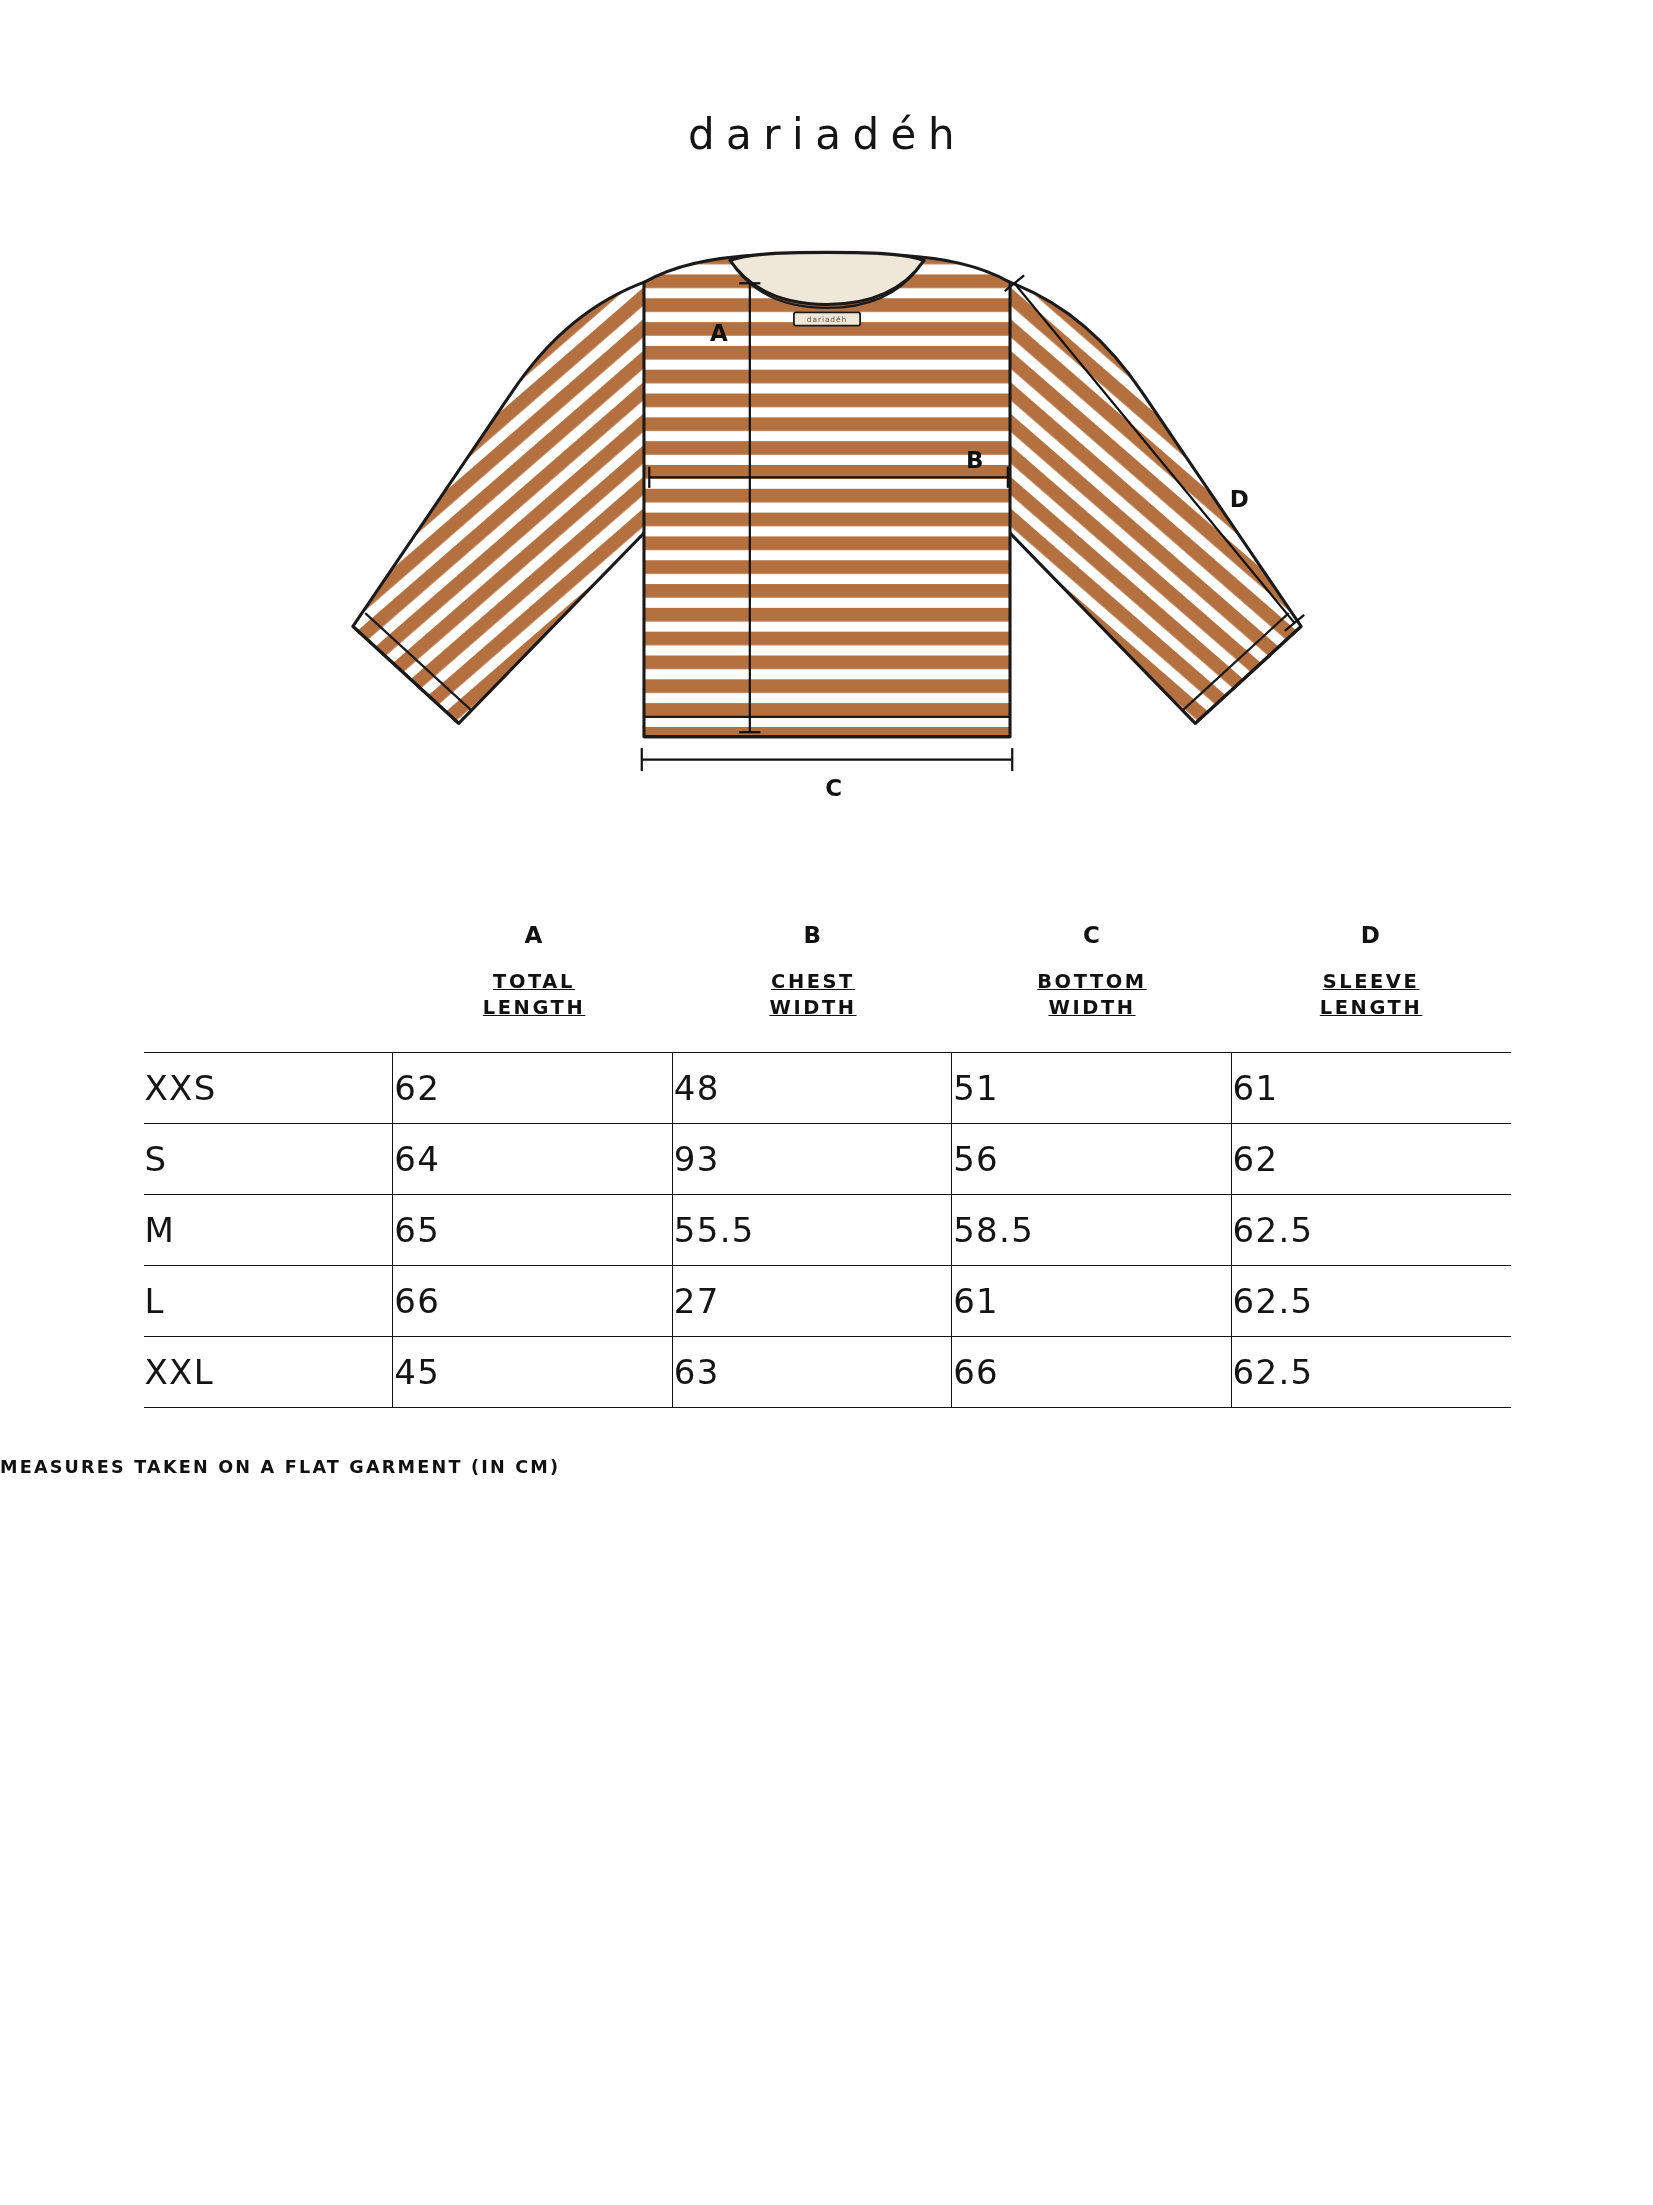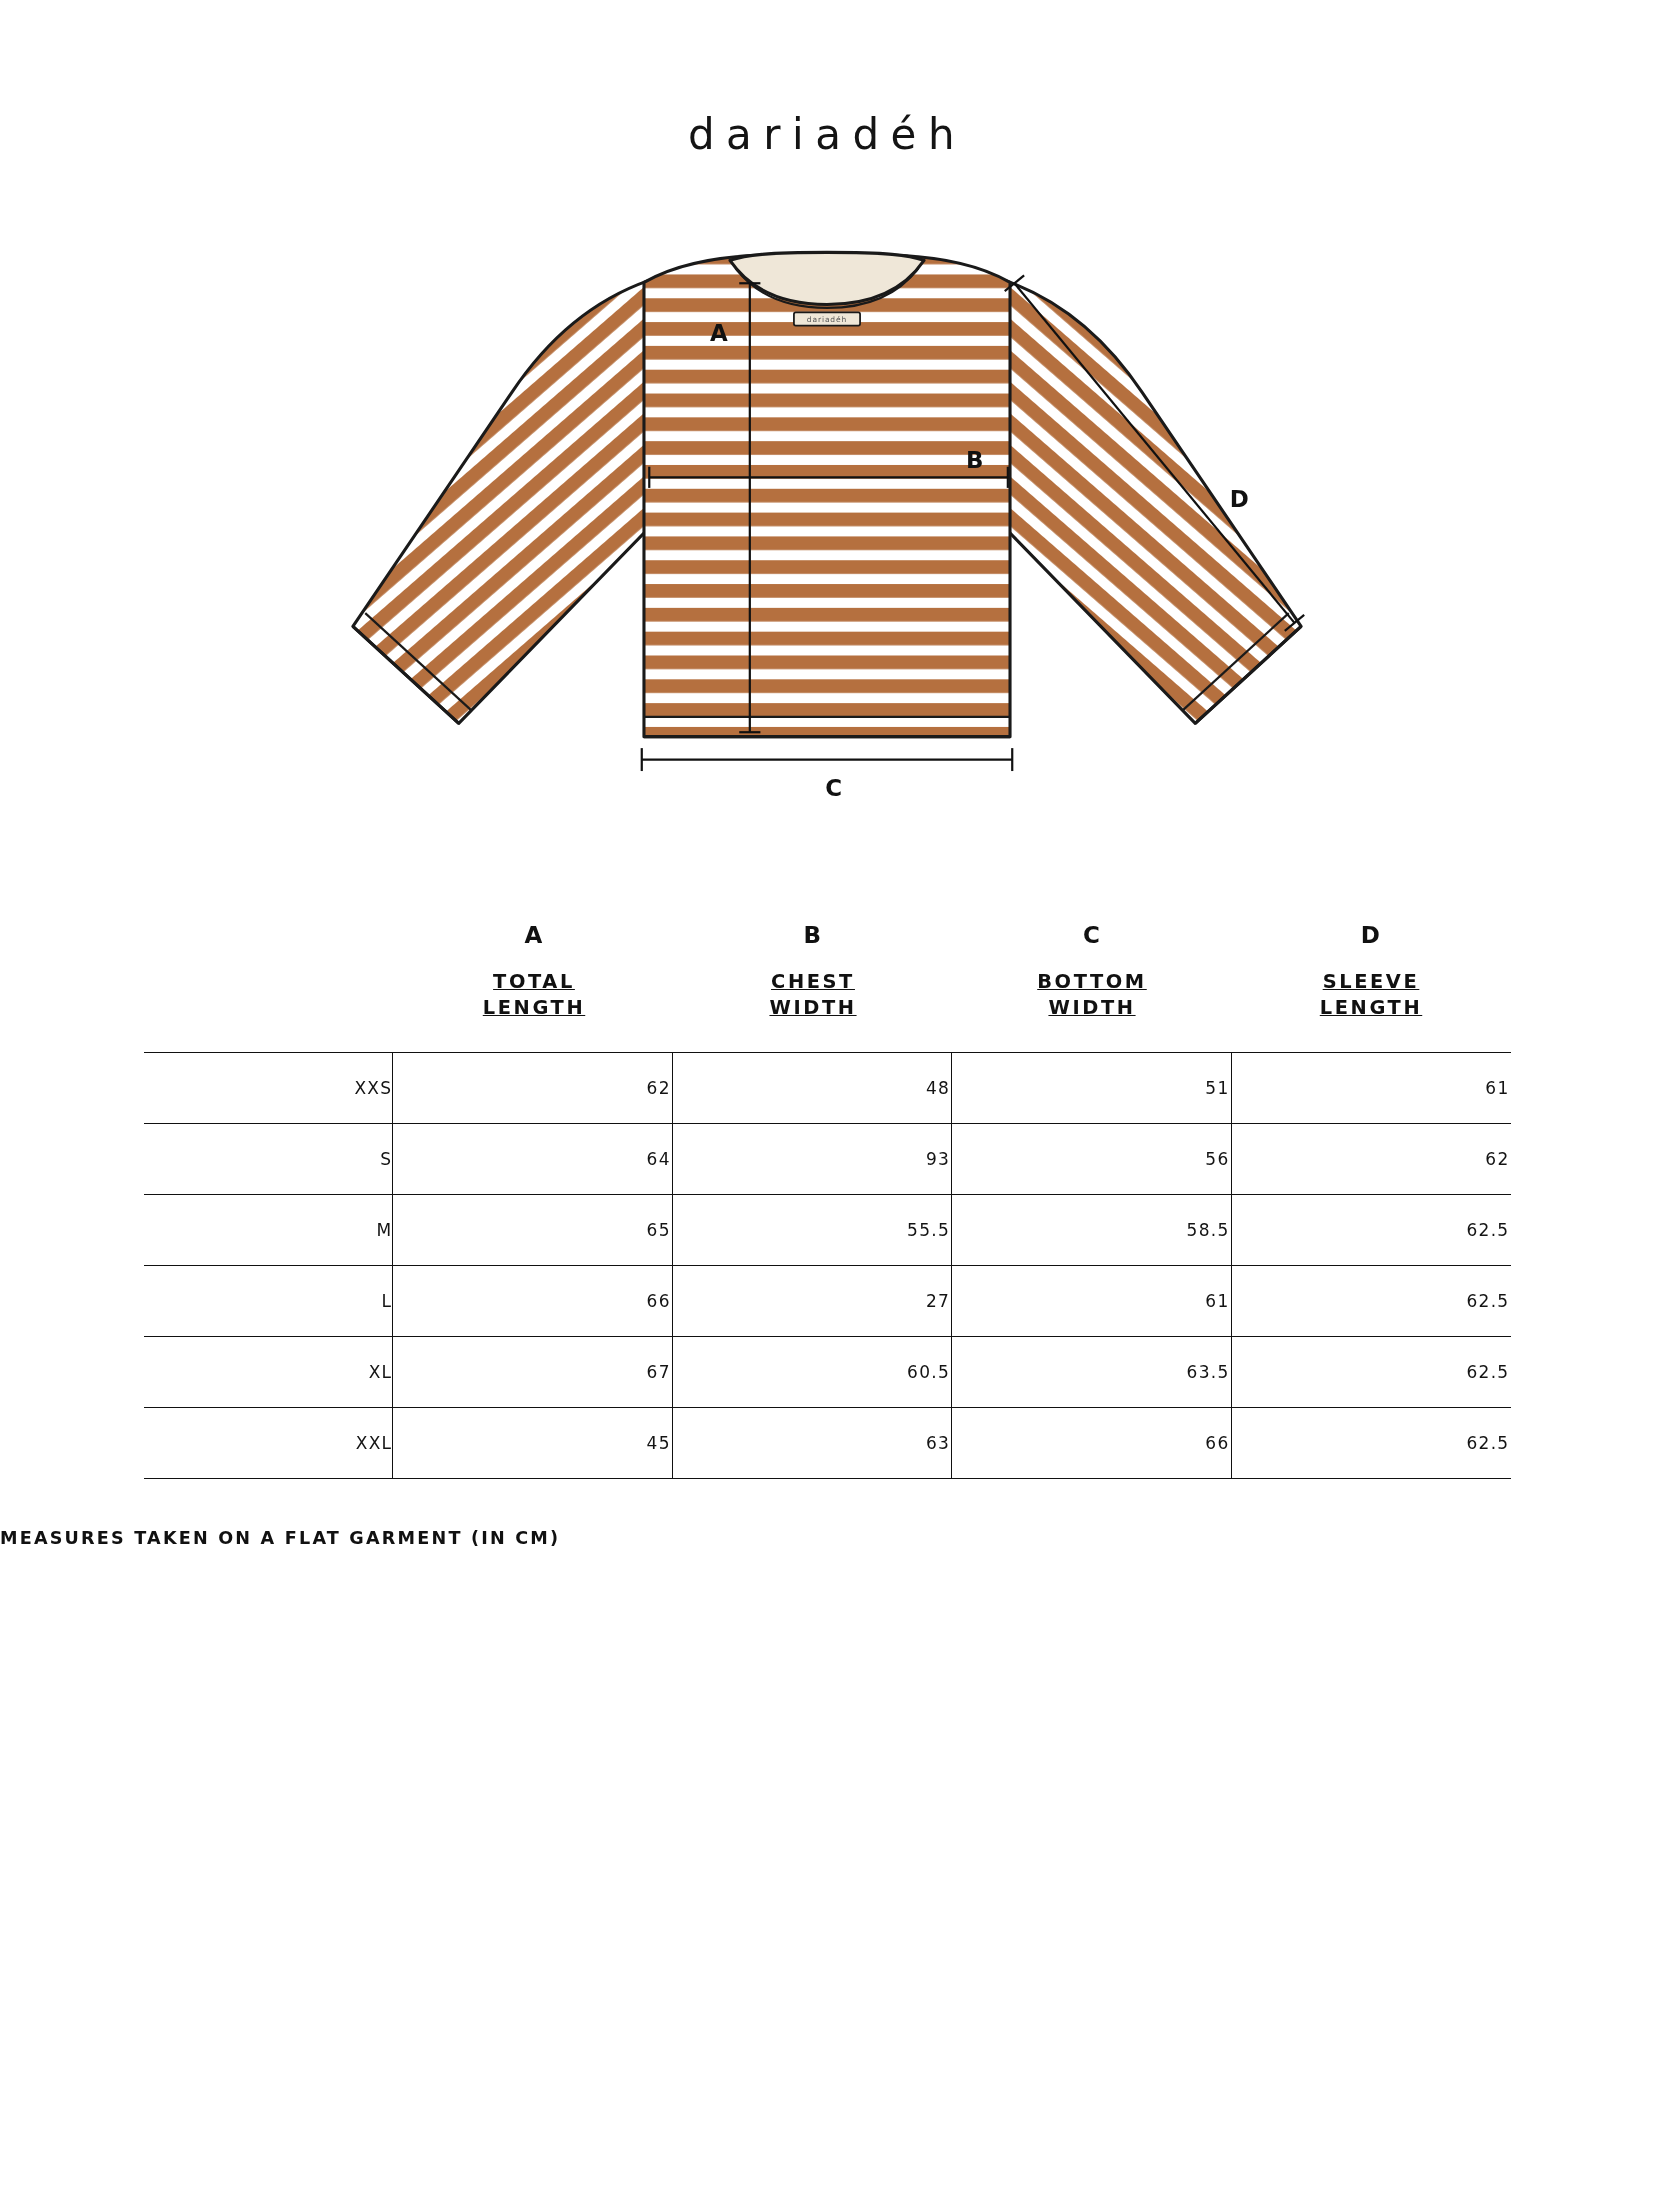--- a/index.html
+++ b/index.html
@@ -71,23 +71,23 @@
   
   table.size-table {
     width: 1367px;
     margin: 31px auto 0 auto;
     border-collapse: collapse;
     table-layout: fixed;
   }
   table.size-table td {
     height: 71px;
     border-top: 1.3px solid #111;
-    text-align: right;
+    text-align: left;
     vertical-align: middle;
-    font-size: 17px;
+    font-size: 34px;
     font-weight: 400;
     color: #141414;
     letter-spacing: 1.3px;
     font-family: "DejaVu Sans", sans-serif;
   }
   table.size-table tr:last-child td {
     border-bottom: 1.3px solid #111;
   }
   td.size-label {
     width: 249px;
@@ -282,27 +282,20 @@
       <td class="val sep">62.5</td>
     </tr>
     <tr>
       <td class="size-label">L</td>
       <td class="val">66</td>
       <td class="val sep">27</td>
       <td class="val sep">61</td>
       <td class="val sep">62.5</td>
     </tr>
     <tr>
-      <td class="size-label">XL</td>
-      <td class="val">67</td>
-      <td class="val sep">60.5</td>
-      <td class="val sep">63.5</td>
-      <td class="val sep">62.5</td>
-    </tr>
-    <tr>
       <td class="size-label">XXL</td>
       <td class="val">45</td>
       <td class="val sep">63</td>
       <td class="val sep">66</td>
       <td class="val sep">62.5</td>
     </tr>
   </tbody>
 </table>
 
 <div class="footnote">MEASURES TAKEN ON A FLAT GARMENT (IN CM)</div>

